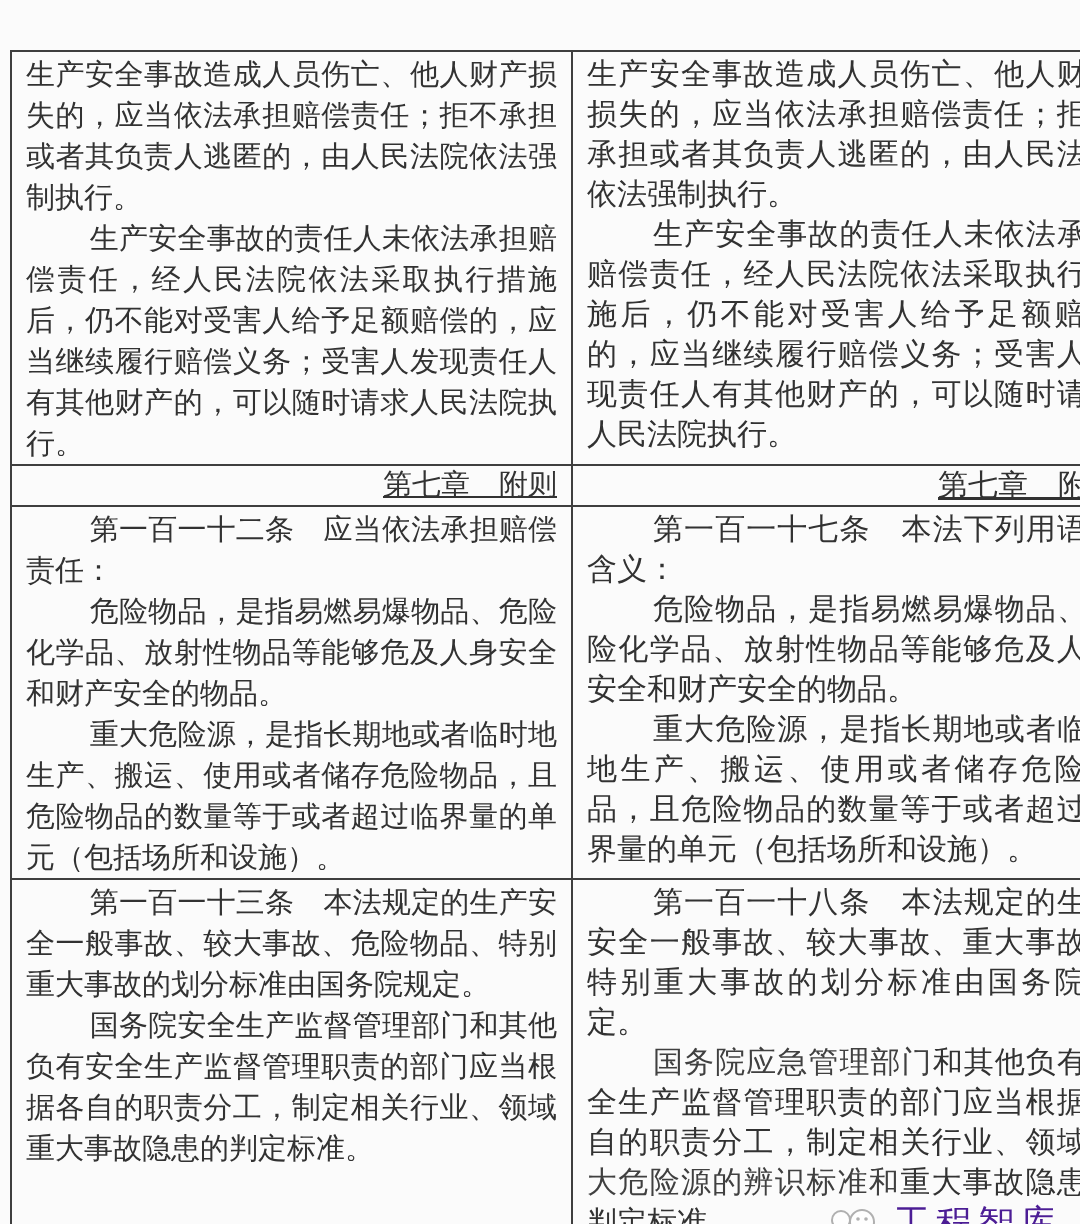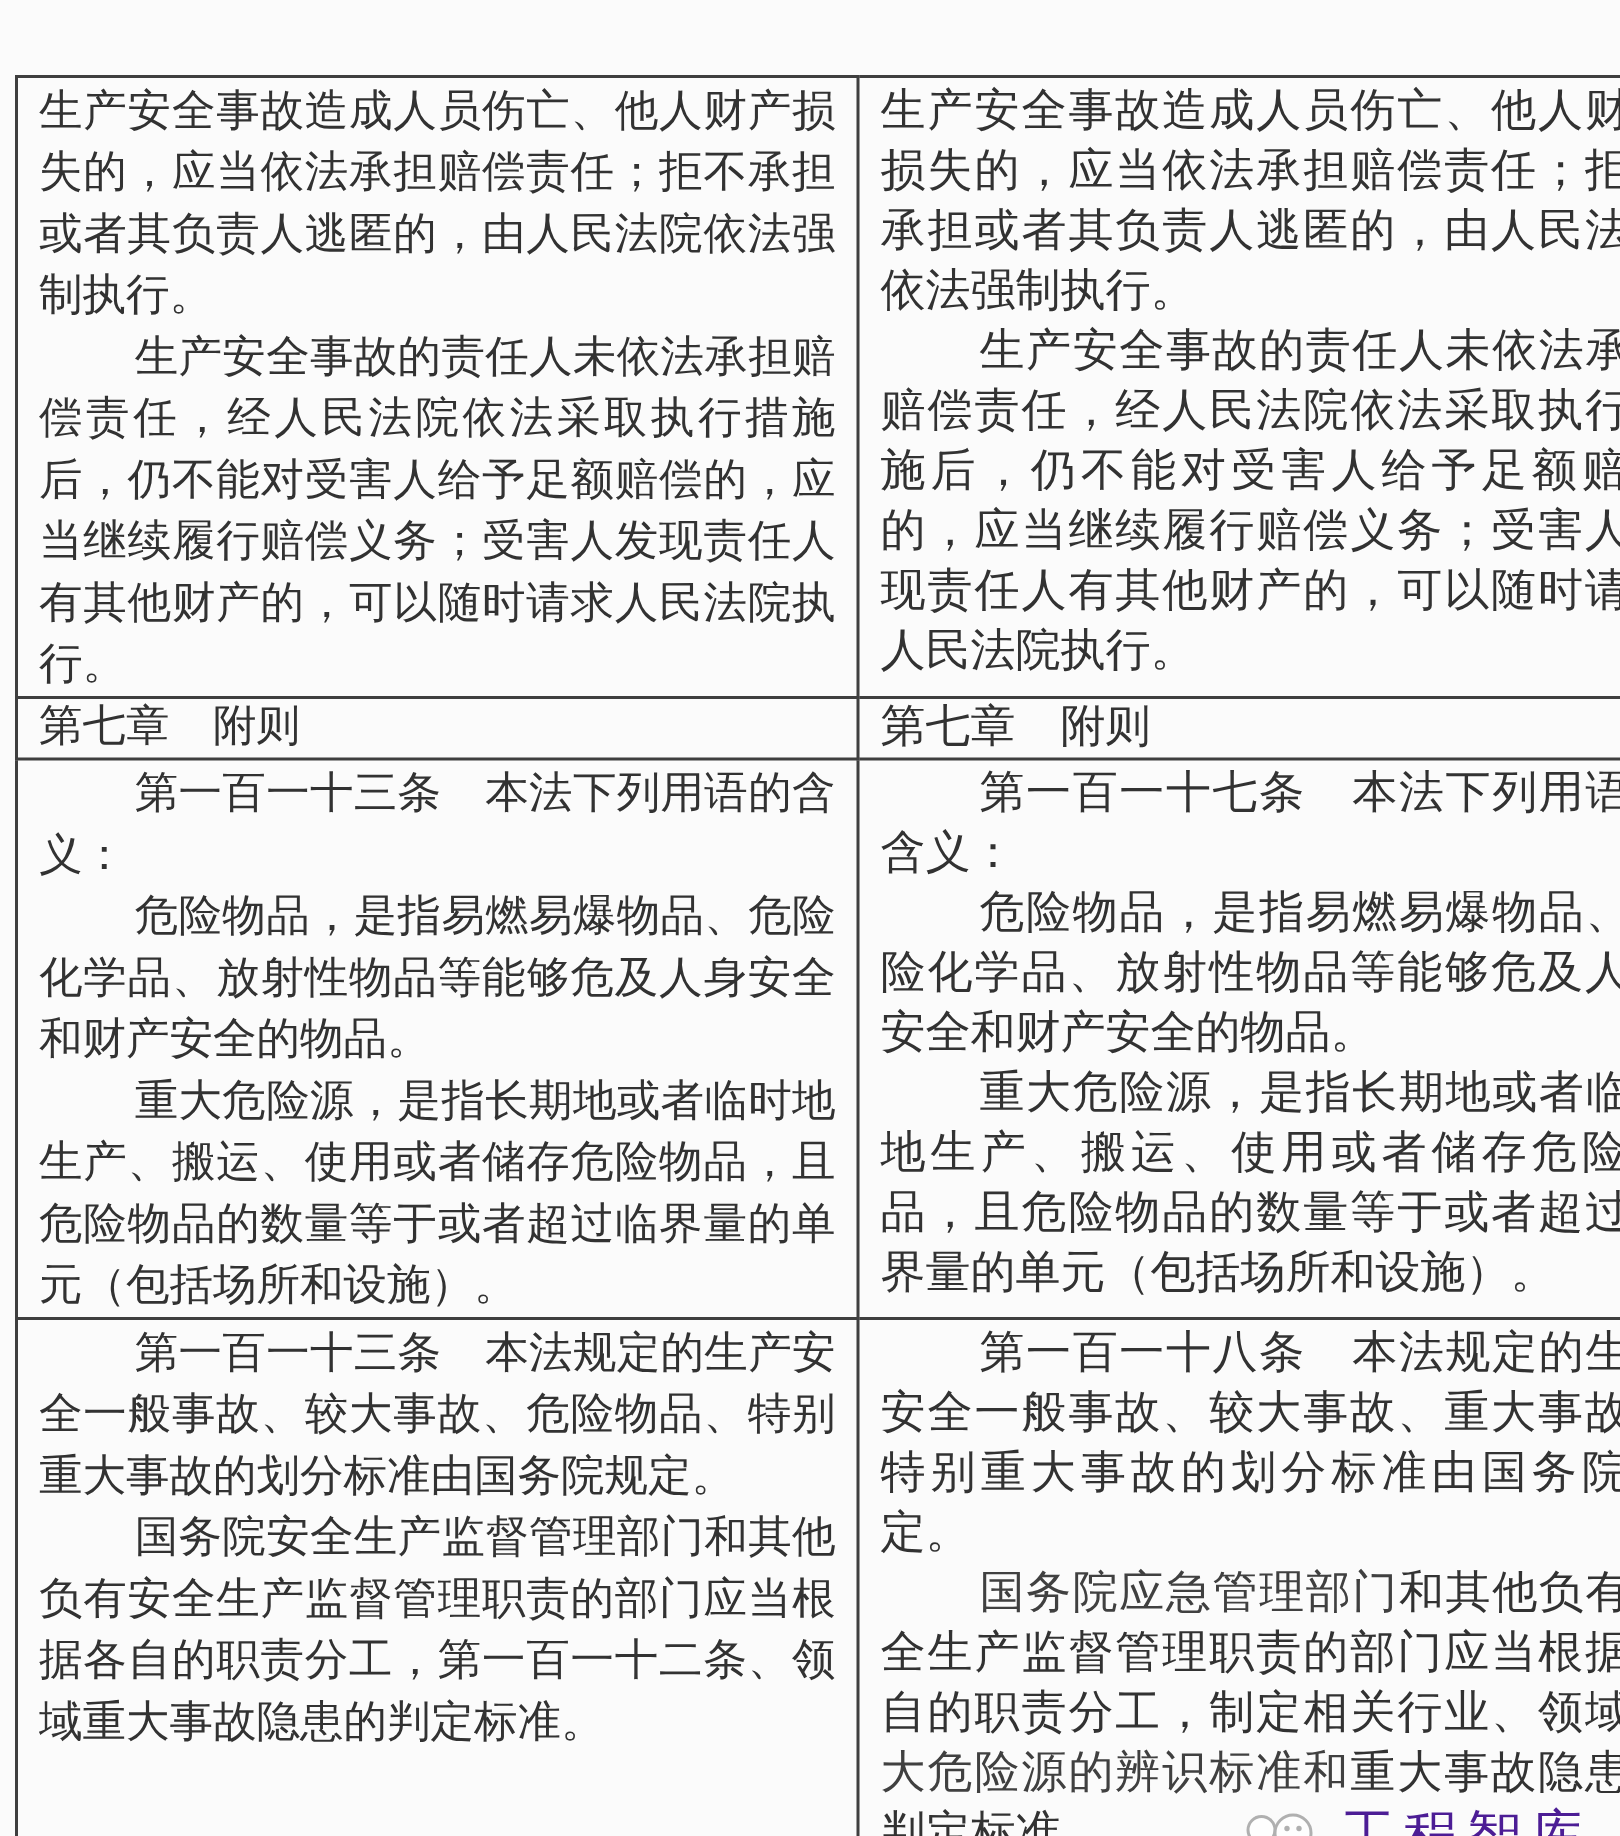--- a/index.html
+++ b/index.html
@@ -23,21 +23,21 @@
     padding:2px 14px 0 14px;
     font-size:29px;
     line-height:41px;
     text-align:justify;
     overflow:hidden;
     width:531px;
   }
   td.col-right{font-size:30px;line-height:40px;}
 
   tr.r-cont  td{height:398px;}
-  tr.r-chap  td{height:39px;line-height:37px;text-align:left;padding-top:0;}
+  tr.r-chap  td{height:39px;line-height:37px;text-align:right;padding-top:0;text-decoration:underline;}
   tr.r-a112  td{height:364px;}
   tr.r-a113  td{height:318px;}
   tr.r-a114  td{height:82px;}
 
   p{margin:0;}
   .indent{text-indent:2.2em;}
   .red{color:#404040;}
 
   .watermark{
     position:absolute;
@@ -74,35 +74,35 @@
       <td class="col-left">
         <p>第七章　附则</p>
       </td>
       <td class="col-right">
         <p>第七章　附则</p>
       </td>
     </tr>
 
     <tr class="r-a112">
       <td class="col-left">
-        <p class="indent">第一百一十三条　本法下列用语的含义：</p>
+        <p class="indent">第一百一十二条　应当依法承担赔偿责任：</p>
         <p class="indent">危险物品，是指易燃易爆物品、危险化学品、放射性物品等能够危及人身安全和财产安全的物品。</p>
         <p class="indent">重大危险源，是指长期地或者临时地生产、搬运、使用或者储存危险物品，且危险物品的数量等于或者超过临界量的单元（包括场所和设施）。</p>
       </td>
       <td class="col-right">
         <p class="indent">第一百一十七条　本法下列用语的含义：</p>
         <p class="indent">危险物品，是指易燃易爆物品、危险化学品、放射性物品等能够危及人身安全和财产安全的物品。</p>
         <p class="indent">重大危险源，是指长期地或者临时地生产、搬运、使用或者储存危险物品，且危险物品的数量等于或者超过临界量的单元（包括场所和设施）。</p>
       </td>
     </tr>
 
     <tr class="r-a113">
       <td class="col-left">
         <p class="indent">第一百一十三条　本法规定的生产安全一般事故、较大事故、危险物品、特别重大事故的划分标准由国务院规定。</p>
-        <p class="indent">国务院安全生产监督管理部门和其他负有安全生产监督管理职责的部门应当根据各自的职责分工，第一百一十二条、领域重大事故隐患的判定标准。</p>
+        <p class="indent">国务院安全生产监督管理部门和其他负有安全生产监督管理职责的部门应当根据各自的职责分工，制定相关行业、领域重大事故隐患的判定标准。</p>
       </td>
       <td class="col-right">
         <p class="indent">第一百一十八条　本法规定的生产安全一般事故、较大事故、重大事故、特别重大事故的划分标准由国务院规定。</p>
         <p class="indent">
           <span class="red">国务院应急管理部门</span><span>和其他负有安全生产监督管理职责的部门应当根据各自的职责分工，制定相关行业、领域</span><span class="red">重大危险源的辨识标准和</span><span>重大事故隐患的判定标准。</span>
         </p>
       </td>
     </tr>
 
     <tr class="r-a114">

